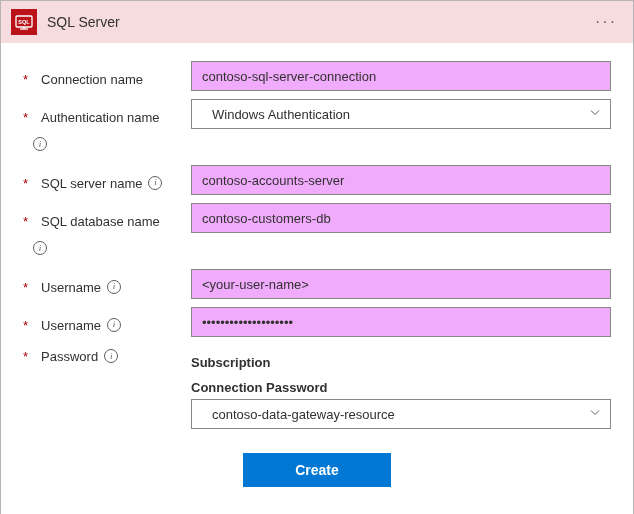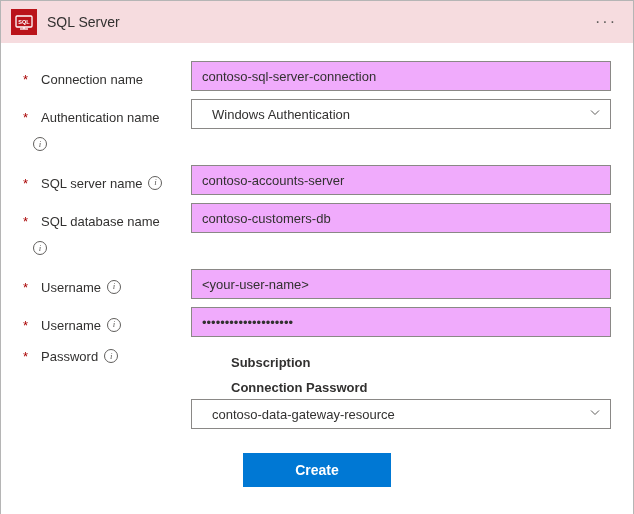--- a/index.html
+++ b/index.html
@@ -122,21 +122,21 @@
     top: 50%;
     transform: translateY(-50%);
     pointer-events: none;
   }
   .sub-label {
     font-weight: 600;
     font-size: 13px;
     margin-bottom: 4px;
     margin-top: 2px;
   }
-  .gateway-block .sub-label { margin-top: 10px; margin-left: 40px; }
+  .gateway-block .sub-label { margin-top: 10px; }
   .footer {
     display: flex;
     justify-content: center;
     margin-top: 24px;
   }
   .create-btn {
     background: #0078d4;
     color: #fff;
     border: none;
     height: 34px;

